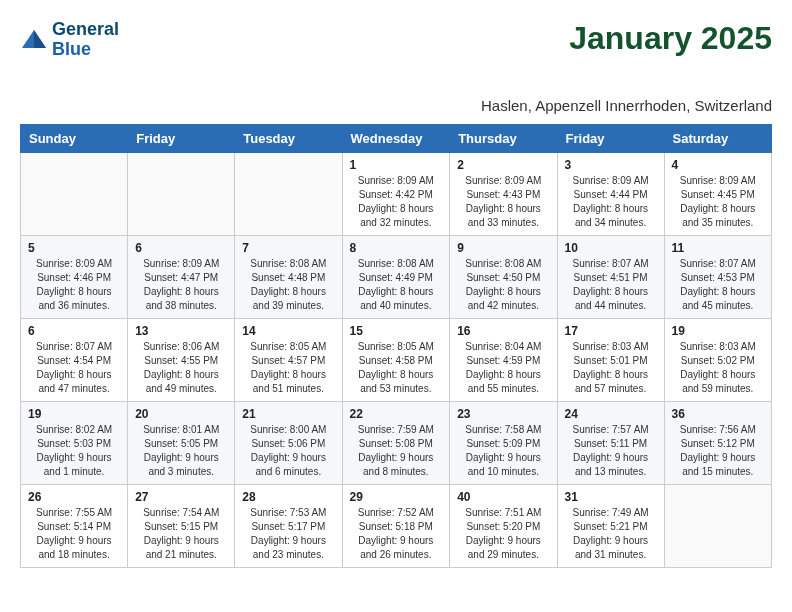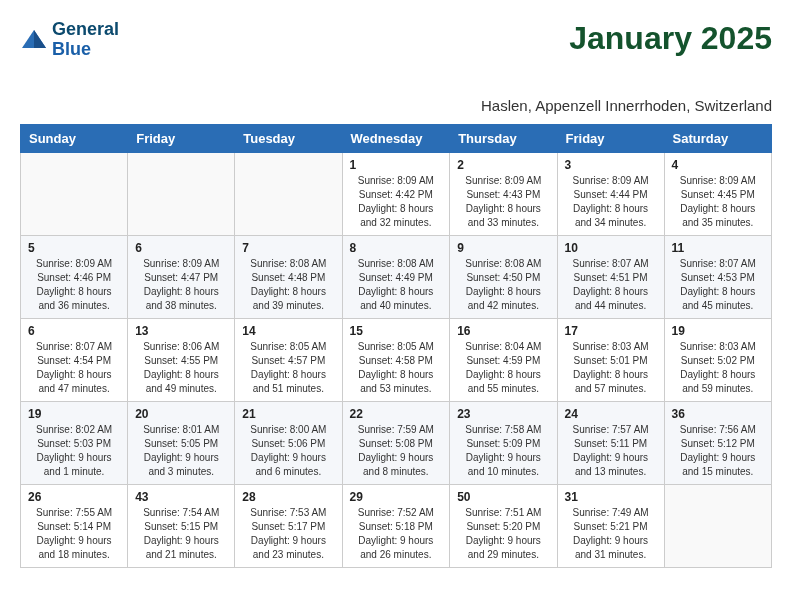--- a/index.html
+++ b/index.html
@@ -238,33 +238,33 @@
           <div class="day-number">36</div>
           <div class="day-info">Sunrise: 7:56 AM<br>Sunset: 5:12 PM<br>Daylight: 9 hours<br>and 15 minutes.</div>
         </td>
       </tr>
       <tr>
         <td>
           <div class="day-number">26</div>
           <div class="day-info">Sunrise: 7:55 AM<br>Sunset: 5:14 PM<br>Daylight: 9 hours<br>and 18 minutes.</div>
         </td>
         <td>
-          <div class="day-number">43</div>
+          <div class="day-number">27</div>
           <div class="day-info">Sunrise: 7:54 AM<br>Sunset: 5:15 PM<br>Daylight: 9 hours<br>and 21 minutes.</div>
         </td>
         <td>
           <div class="day-number">28</div>
           <div class="day-info">Sunrise: 7:53 AM<br>Sunset: 5:17 PM<br>Daylight: 9 hours<br>and 23 minutes.</div>
         </td>
         <td>
           <div class="day-number">29</div>
           <div class="day-info">Sunrise: 7:52 AM<br>Sunset: 5:18 PM<br>Daylight: 9 hours<br>and 26 minutes.</div>
         </td>
         <td>
-          <div class="day-number">50</div>
+          <div class="day-number">40</div>
           <div class="day-info">Sunrise: 7:51 AM<br>Sunset: 5:20 PM<br>Daylight: 9 hours<br>and 29 minutes.</div>
         </td>
         <td>
           <div class="day-number">31</div>
           <div class="day-info">Sunrise: 7:49 AM<br>Sunset: 5:21 PM<br>Daylight: 9 hours<br>and 31 minutes.</div>
         </td>
         <td class="empty-cell"></td>
       </tr>
     </tbody>
 </table>

